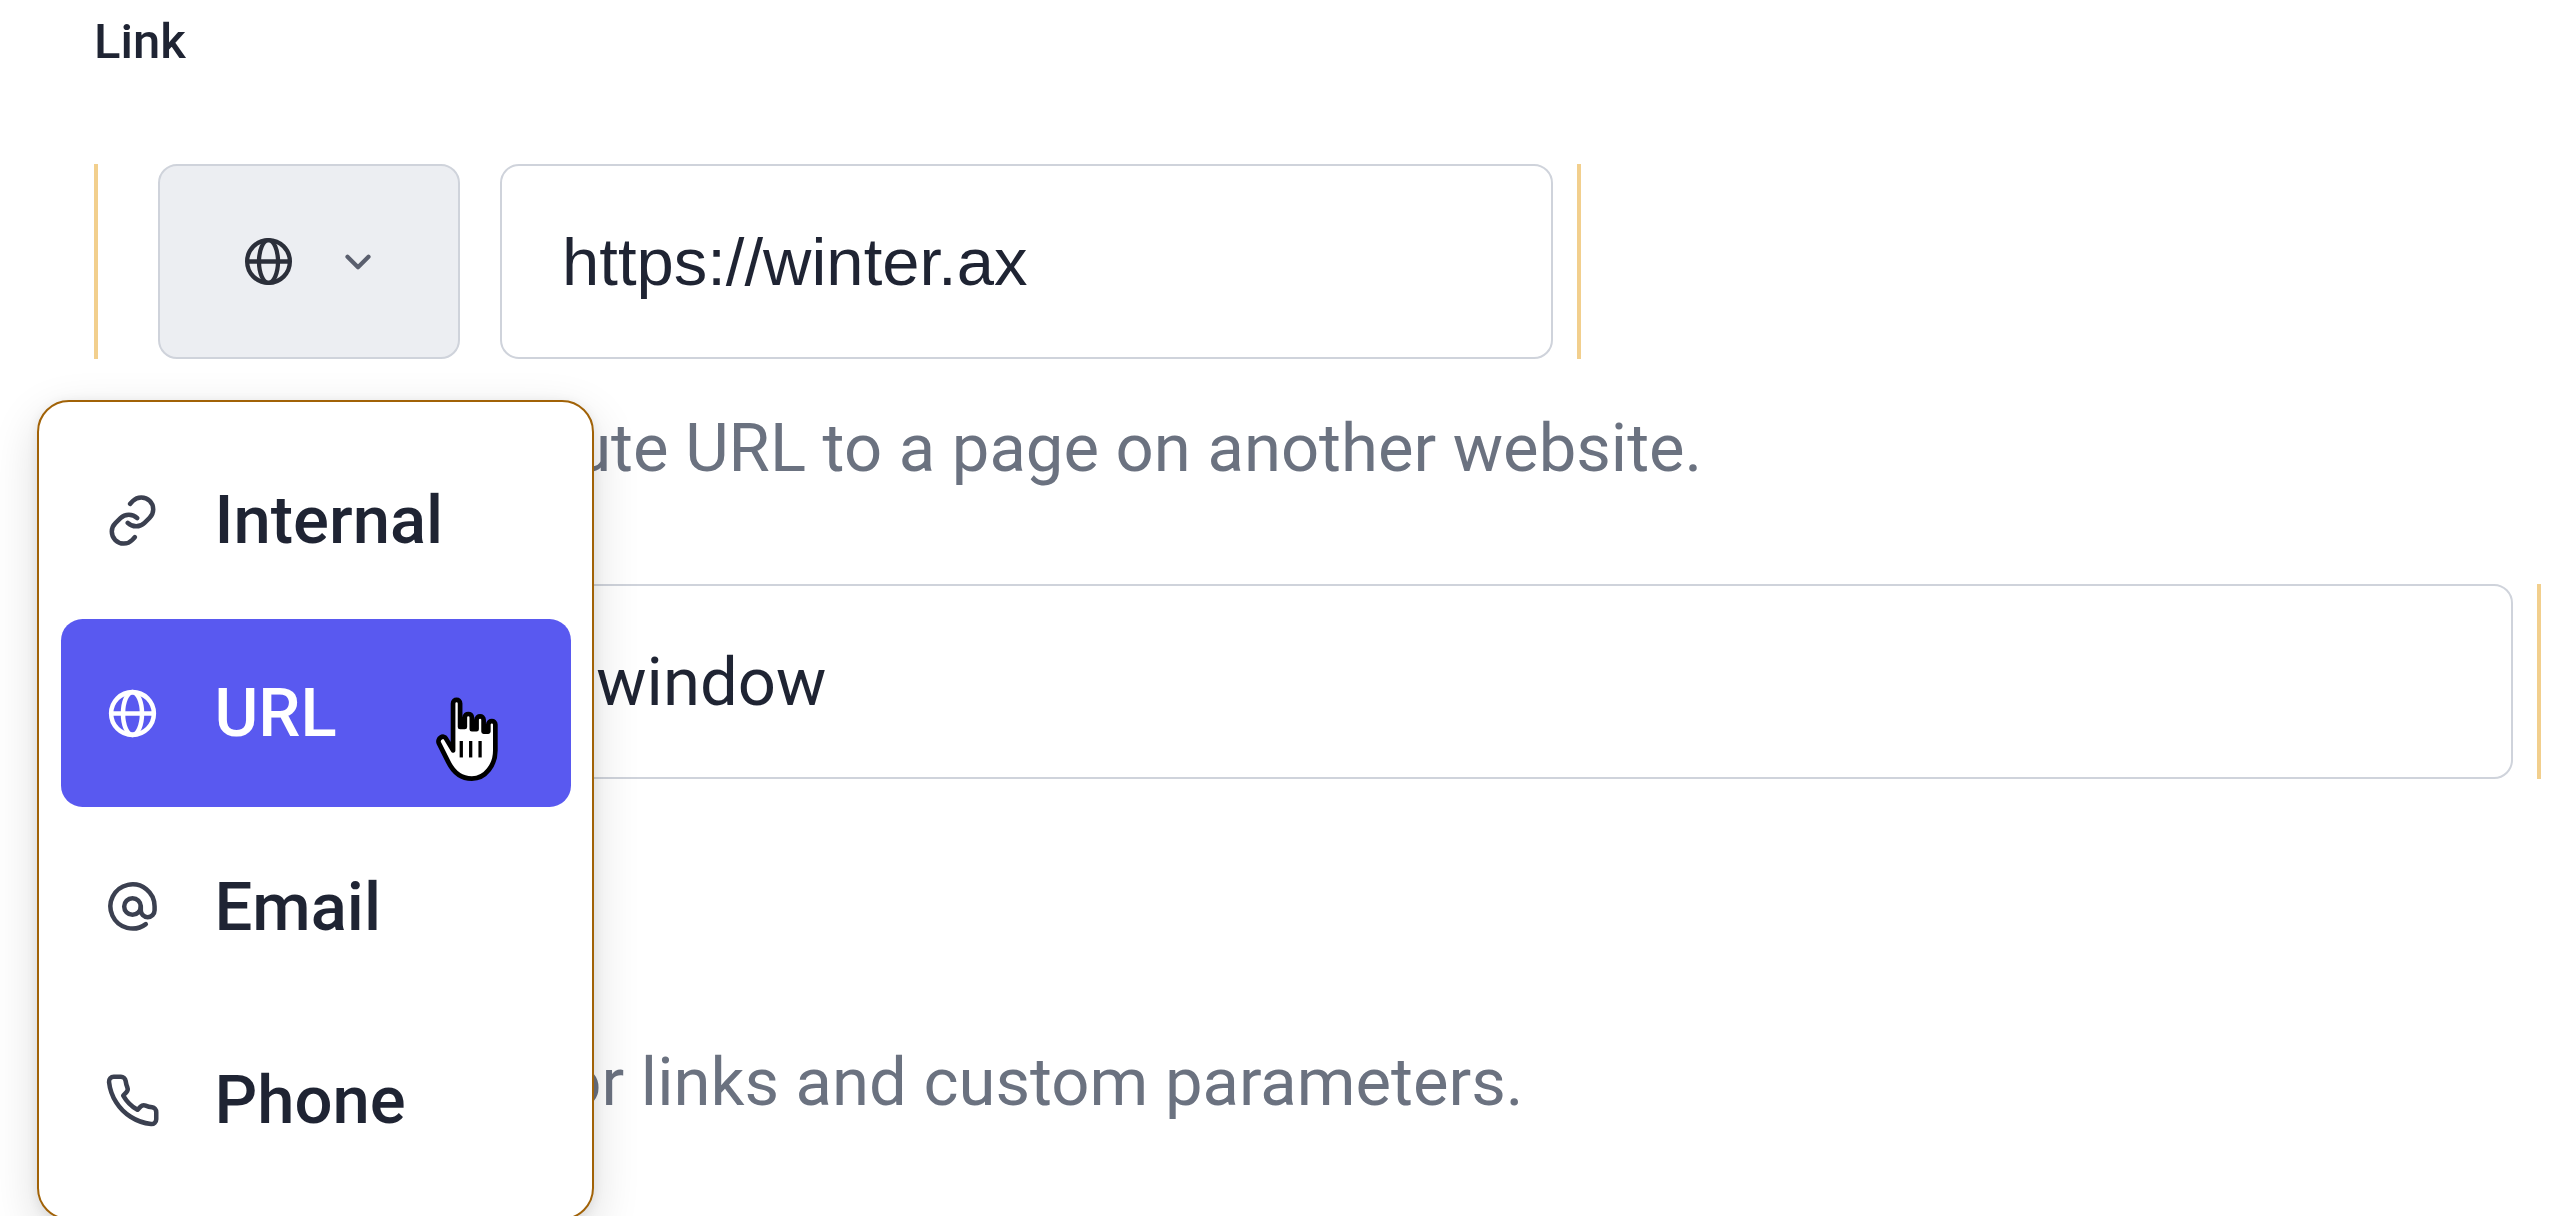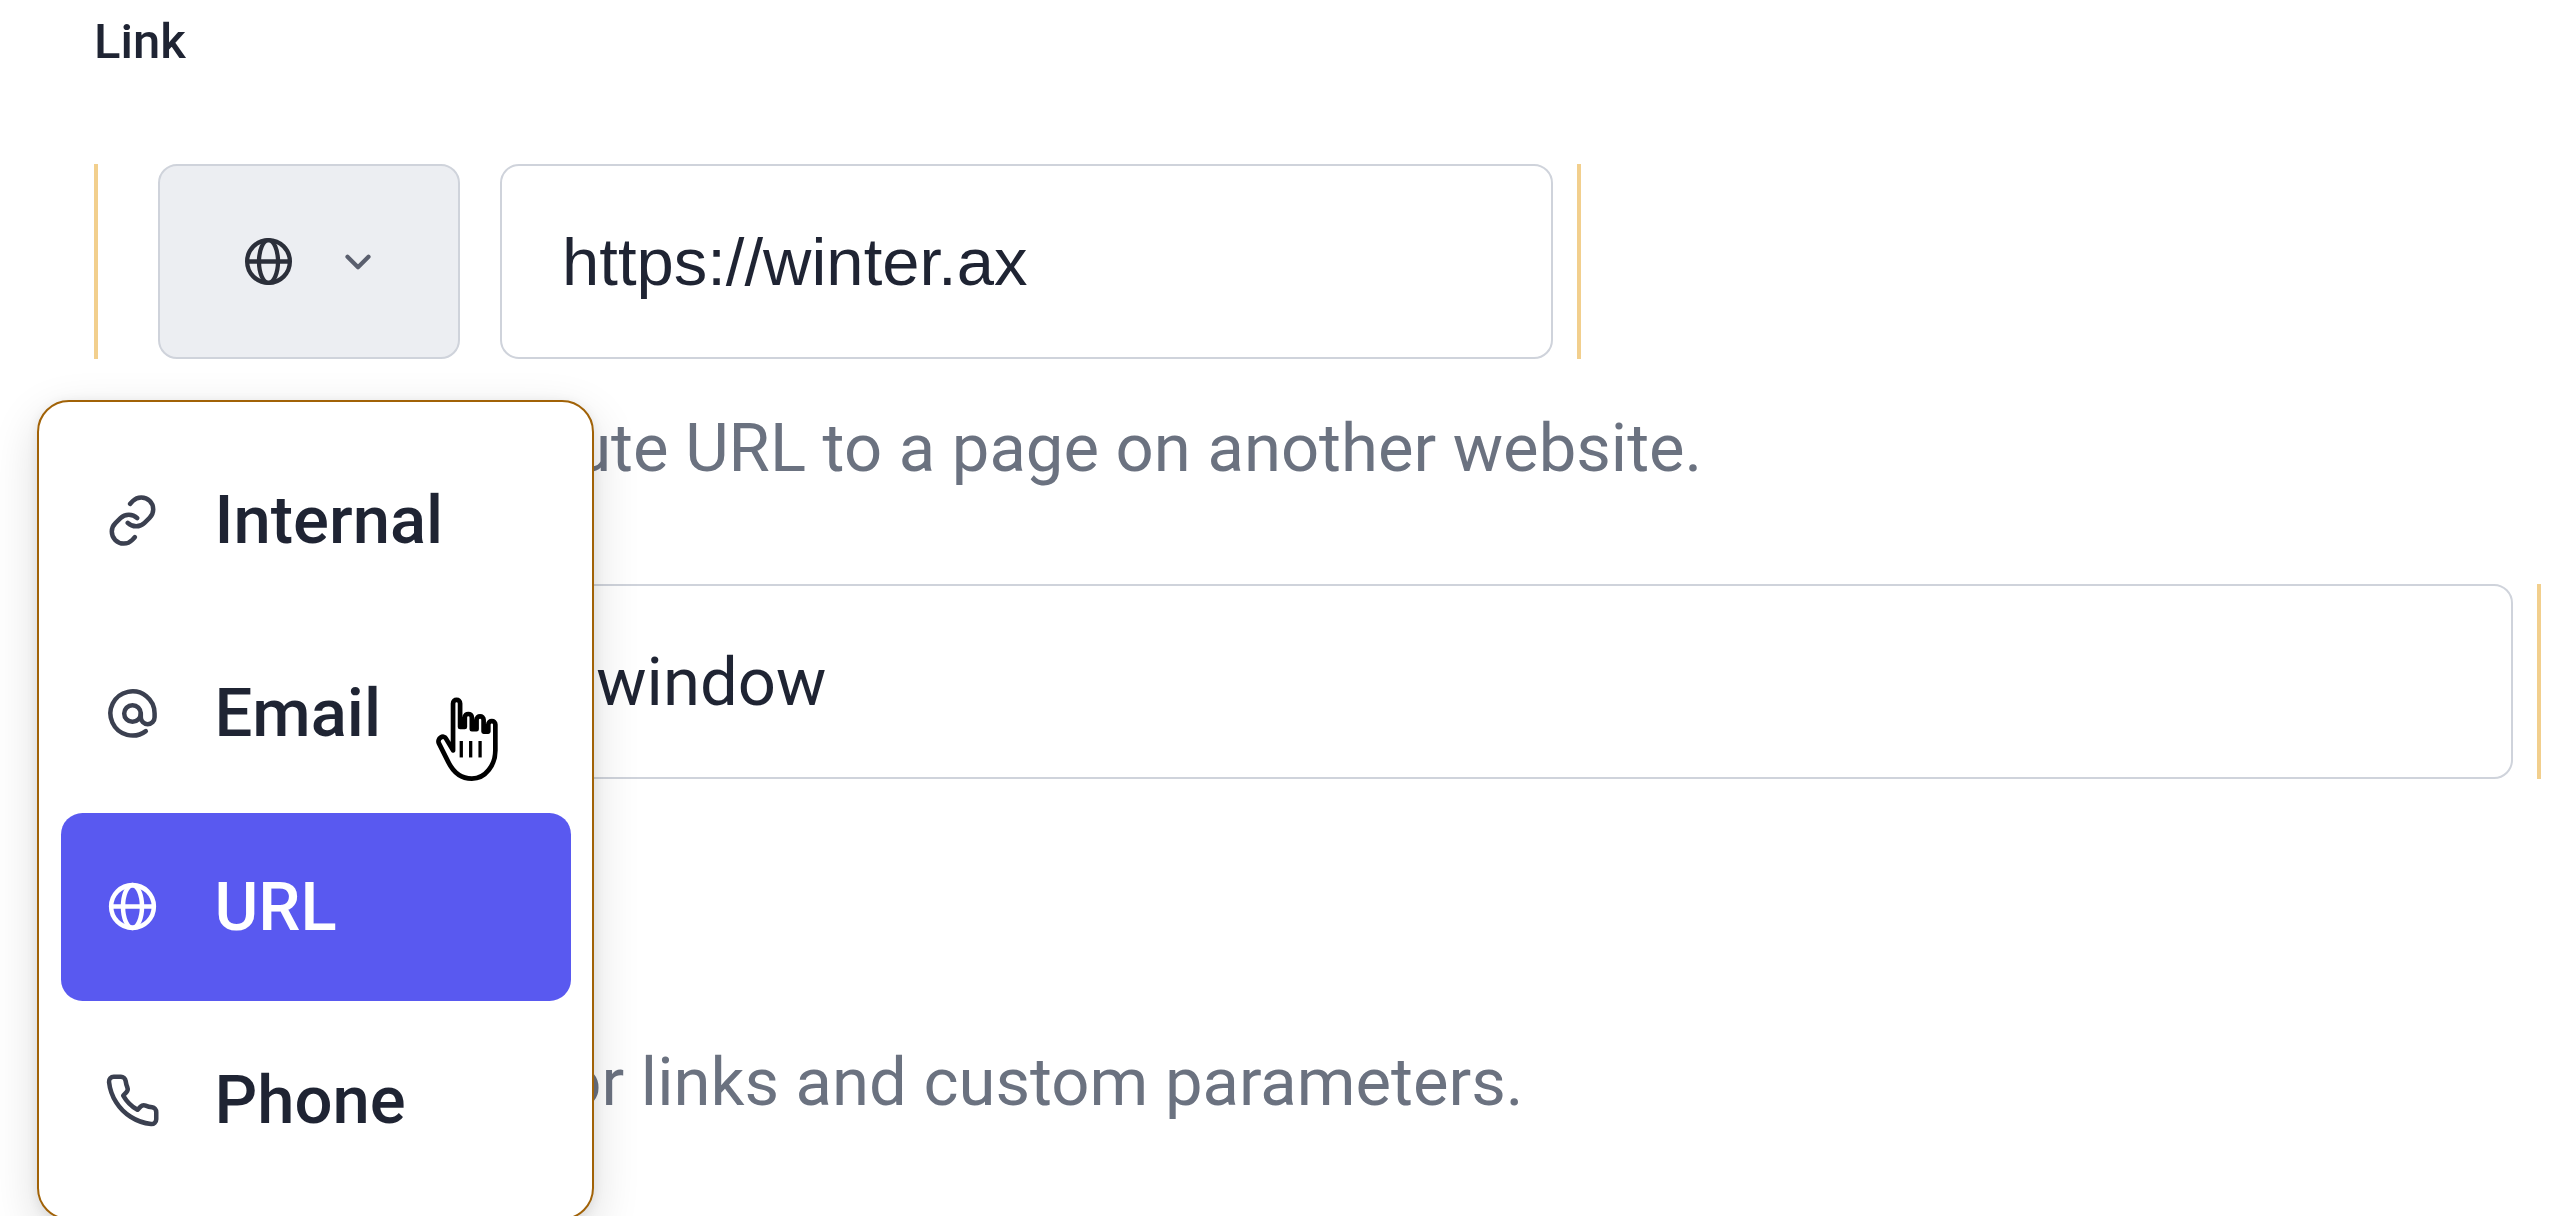--- a/index.html
+++ b/index.html
@@ -233,39 +233,39 @@
     <div class="dropdown-item">
       <span class="item-icon">
         <svg viewBox="0 0 24 24" width="57" height="57" fill="none" stroke-width="1.9" stroke-linecap="round" stroke-linejoin="round">
           <path d="M10 13a5 5 0 0 0 7.07 0l2.12-2.12a5 5 0 1 0-7.07-7.07L11 5"></path>
           <path d="M14 11a5 5 0 0 0-7.07 0l-2.12 2.12a5 5 0 1 0 7.07 7.07L13 19"></path>
         </svg>
       </span>
       <span>Internal</span>
     </div>
 
-    <div class="dropdown-item">
-      <span class="item-icon">
-        <svg viewBox="0 0 24 24" width="57" height="57" fill="none" stroke-width="1.9" stroke-linecap="round">
-          <circle cx="12" cy="12" r="3.5"></circle>
-          <path d="M15.5 12v1.6a2.9 2.9 0 0 0 5.8 0V12a9.3 9.3 0 1 0-3.7 7.4"></path>
-        </svg>
-      </span>
-      <span>Email</span>
-    </div>
-
     <div class="dropdown-item selected">
       <span class="item-icon">
         <svg viewBox="0 0 24 24" width="57" height="57" fill="none" stroke-width="1.9">
           <circle cx="12" cy="12" r="9"></circle>
           <ellipse cx="12" cy="12" rx="4" ry="9"></ellipse>
           <line x1="3" y1="12" x2="21" y2="12"></line>
         </svg>
       </span>
       <span>URL</span>
+    </div>
+
+    <div class="dropdown-item">
+      <span class="item-icon">
+        <svg viewBox="0 0 24 24" width="57" height="57" fill="none" stroke-width="1.9" stroke-linecap="round">
+          <circle cx="12" cy="12" r="3.5"></circle>
+          <path d="M15.5 12v1.6a2.9 2.9 0 0 0 5.8 0V12a9.3 9.3 0 1 0-3.7 7.4"></path>
+        </svg>
+      </span>
+      <span>Email</span>
     </div>
 
     <div class="dropdown-item">
       <span class="item-icon">
         <svg viewBox="0 0 24 24" width="57" height="57" fill="none" stroke-width="1.9" stroke-linecap="round" stroke-linejoin="round">
           <path d="M22 16.92v3a2 2 0 0 1-2.18 2 19.86 19.86 0 0 1-8.63-3.07 19.5 19.5 0 0 1-6-6A19.86 19.86 0 0 1 2.12 4.18 2 2 0 0 1 4.11 2h3a2 2 0 0 1 2 1.72c.13.95.37 1.88.72 2.77a2 2 0 0 1-.45 2.11L8.09 9.91a16 16 0 0 0 6 6l1.31-1.31a2 2 0 0 1 2.11-.45c.89.35 1.82.59 2.77.72A2 2 0 0 1 22 16.92z"></path>
         </svg>
       </span>
       <span>Phone</span>
     </div>

